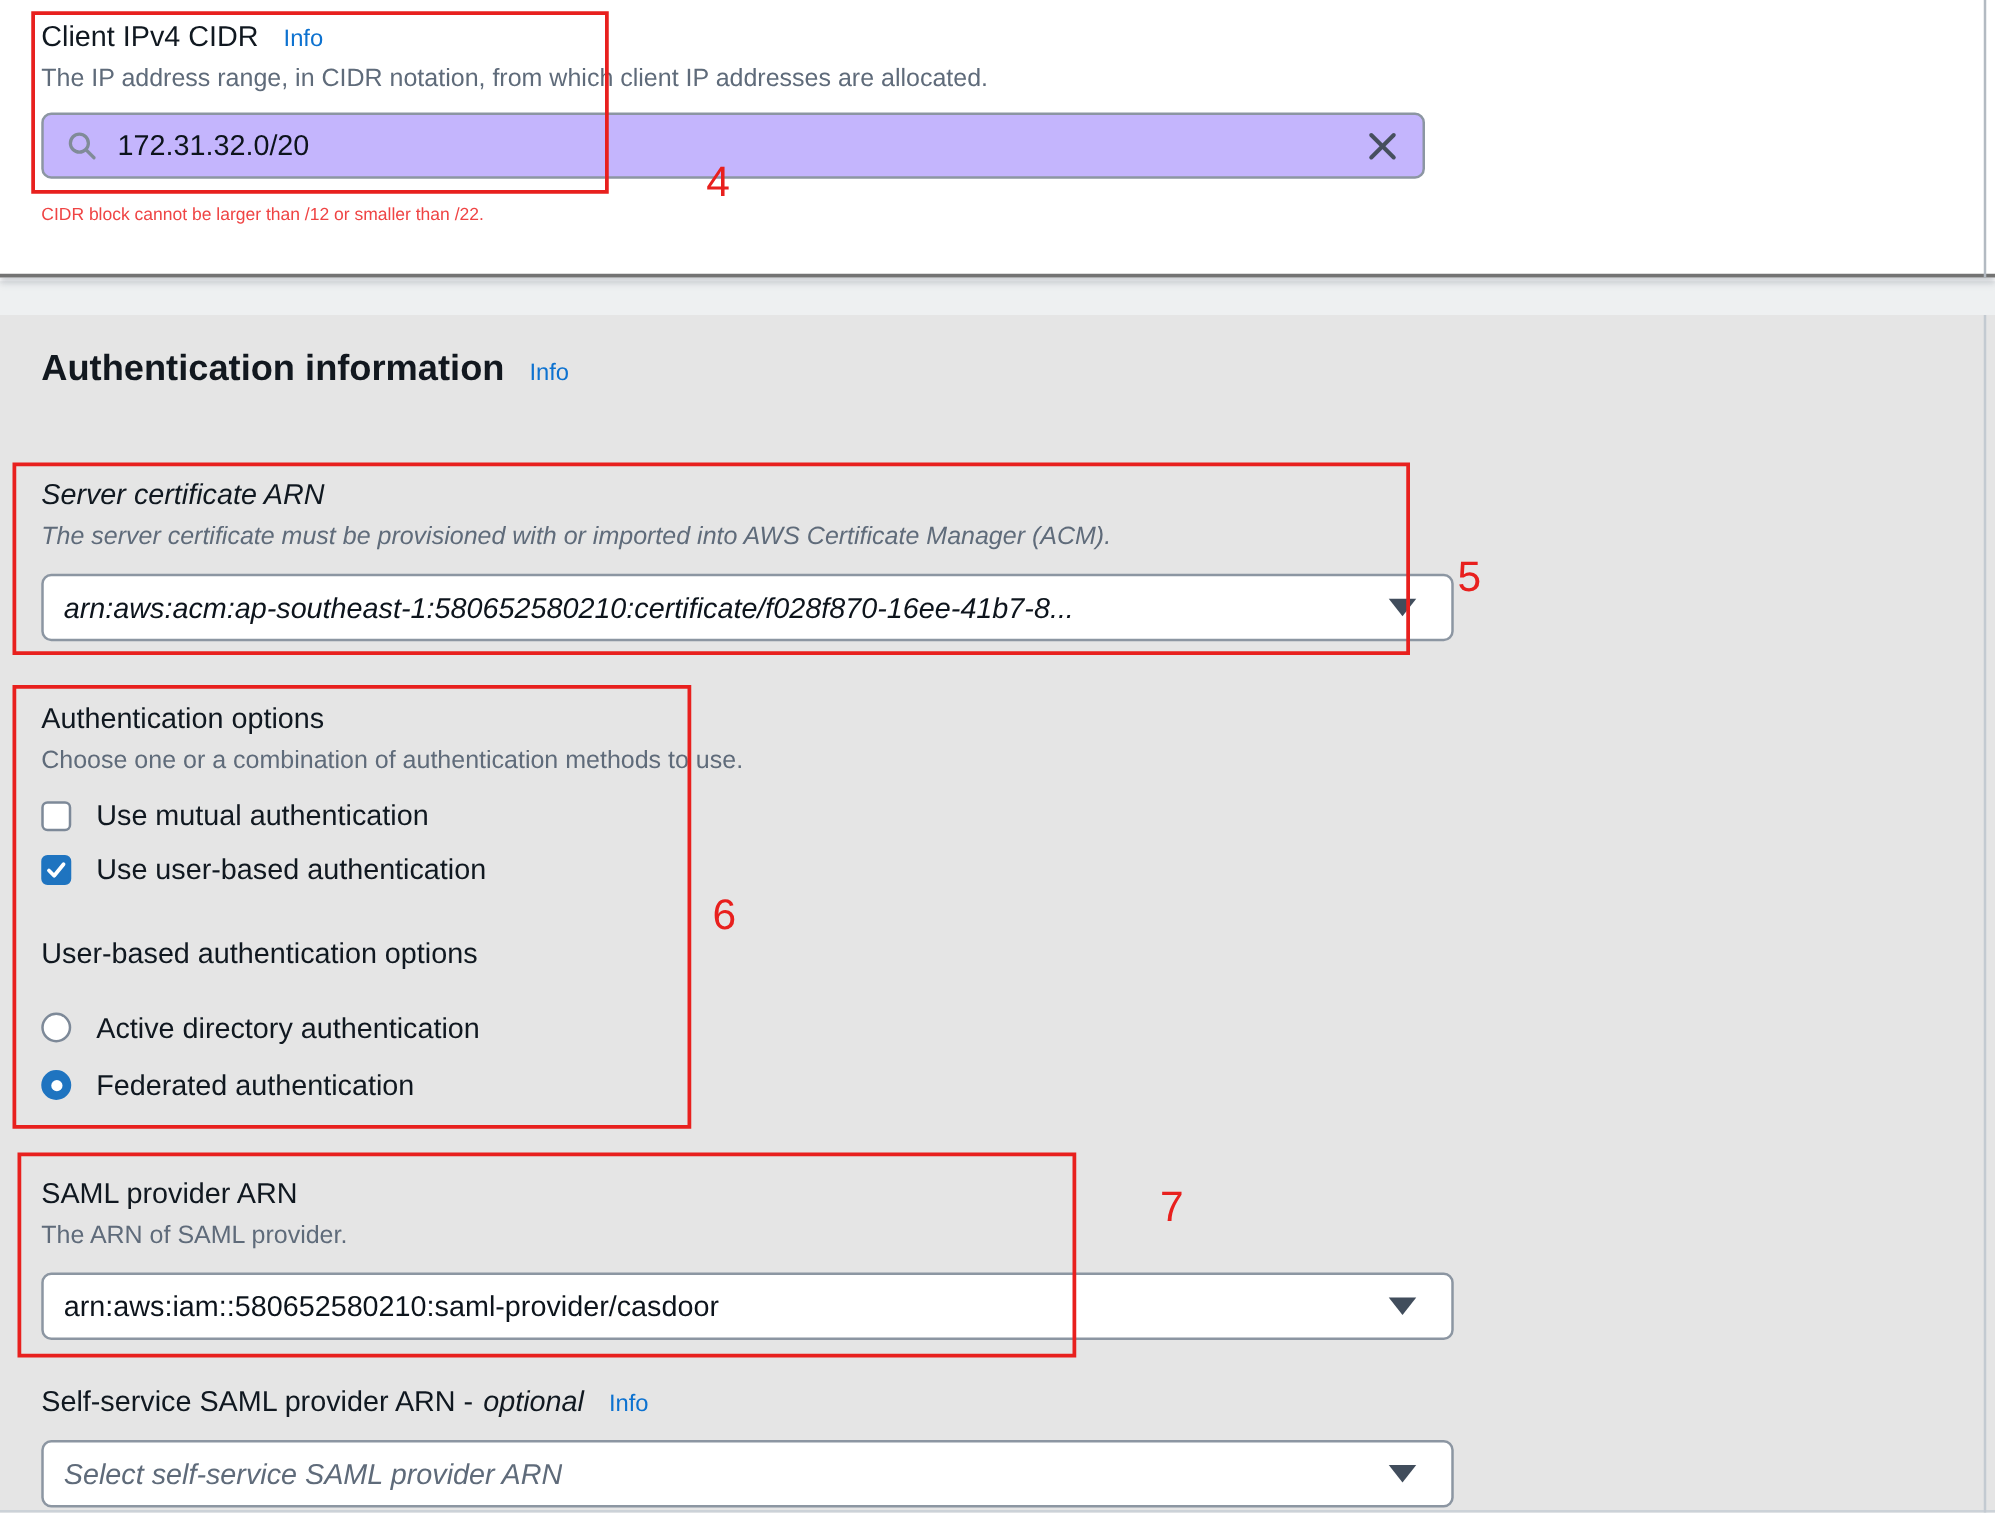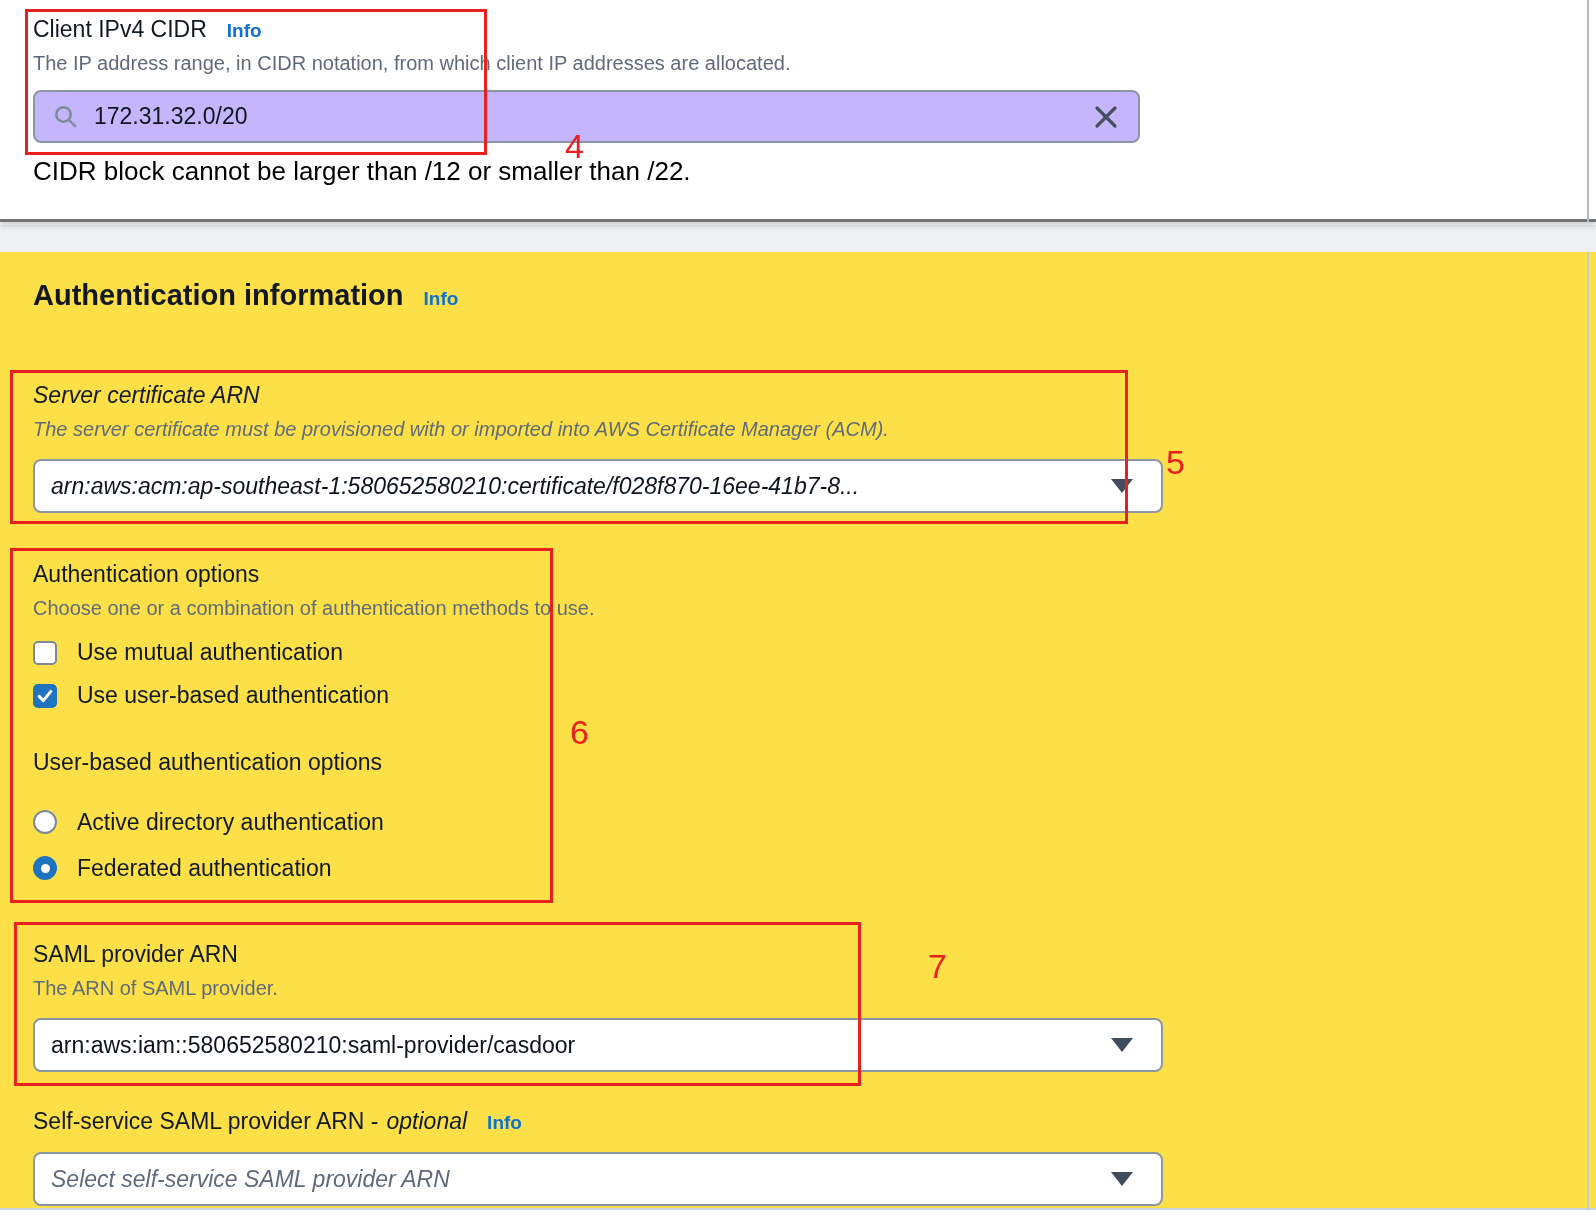--- a/index.html
+++ b/index.html
@@ -20,35 +20,35 @@
     box-shadow: 0 4px 5px rgba(120,130,140,0.35);
     padding: 14px 0 0 33px;
     z-index: 1;
   }
   .gap-band {
     position: absolute; left: 0; top: 225px; width: 1596px; height: 27px;
     background: #eef0f1; z-index: 0;
   }
   .panel-main {
     position: absolute; left: 0; top: 252px; width: 1596px; height: 958px;
-    background: #fde047;
+    background: #e5e5e5;
     border-bottom: 2px solid #ccd2d8;
     padding: 26px 0 0 33px;
     z-index: 1;
   }
   .edge-line { position: absolute; left: 1587px; width: 2px; background: #b3bac2; z-index: 3; }
   .edge-line.seg1 { top: 0; height: 222px; }
   .edge-line.seg2 { top: 252px; height: 958px; background: #c3cad1; }
 
   
   .field-label { font-size: 23px; font-weight: 500; color: #101820; line-height: 30px; }
   .label-row { display: flex; align-items: baseline; }
-  .info-link { font-size: 19px; font-weight: 700; color: #0d72d0; margin-left: 20px; cursor: pointer; }
+  .info-link { font-size: 19px; font-weight: 400; color: #0d72d0; margin-left: 20px; cursor: pointer; }
   .desc { margin-top: 5px; font-size: 20px; color: #5f6b7a; line-height: 28px; }
-  .constraint { margin-top: 14px; font-size: 26px; color: #000000; line-height: 28px; }
+  .constraint { margin-top: 14px; font-size: 14px; color: #ef4444; line-height: 28px; }
   h2.section-heading { font-size: 29px; font-weight: 700; color: #12181f; line-height: 34px; }
 
   
   .search-input {
     margin-top: 13px; width: 1107px; height: 53px;
     border: 2px solid #8c96a2; border-radius: 8px; background: #c4b5fd;
     display: flex; align-items: center; padding: 0 18px;
   }
   .search-input .icon-search { flex: 0 0 auto; margin-right: 15px; display: flex; }
   .search-input .input-text { font-size: 23px; color: #0d141c; flex: 1 1 auto; }

